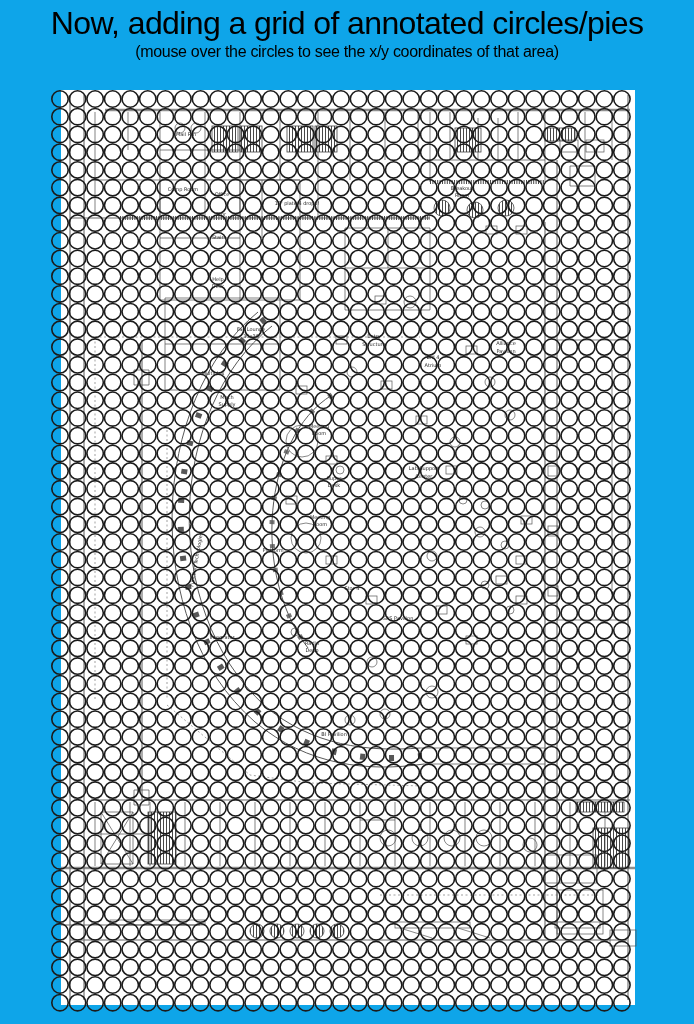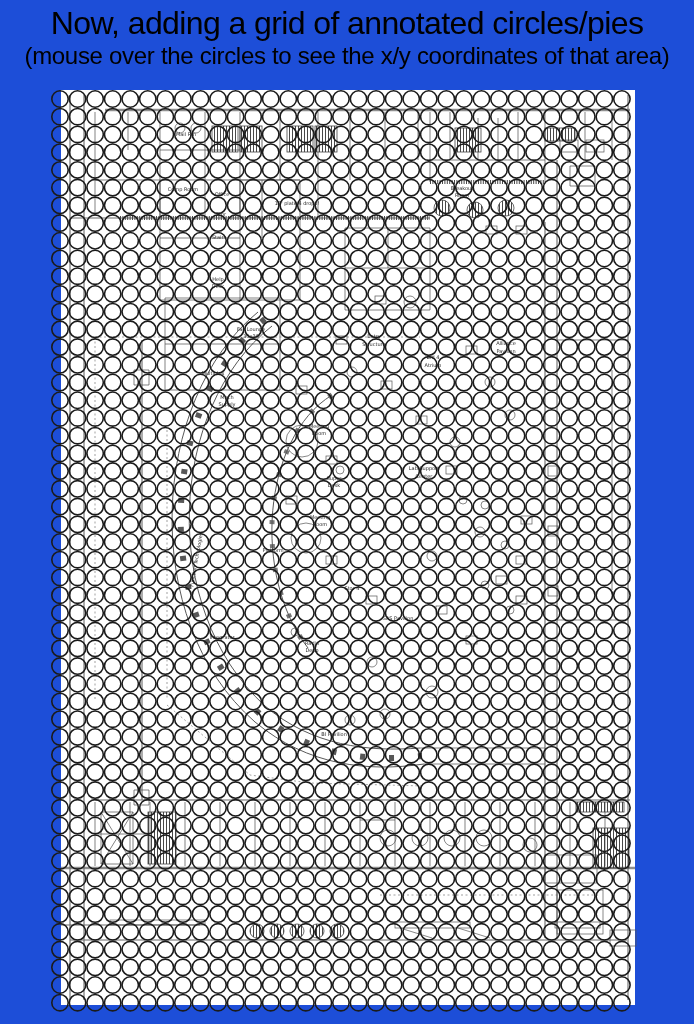--- a/index.html
+++ b/index.html
@@ -4,21 +4,21 @@
 <style>
   html,body{margin:0;padding:0;}
   body{width:694px;height:1024px;overflow:hidden;font-family:"Liberation Sans",sans-serif;}
   .page{position:relative;width:694px;height:1024px;background:#ffc0cb;}
   .page h1{
     margin:0;padding-top:5px;text-align:center;
     font-size:32px;font-weight:400;letter-spacing:-0.6px;color:#000;
     line-height:1.18;position:relative;z-index:2;
   }
   .subtitle{
-    text-align:center;font-size:24px;font-weight:400;color:#000;
+    text-align:center;font-size:16px;font-weight:400;color:#000;
     line-height:1.1;position:relative;z-index:2;letter-spacing:-0.3px;
   }
   #scene{position:absolute;left:0;top:0;z-index:1;}
   
   .gc{fill:none;stroke-width:1.6;cursor:pointer;}
   
   .plab{font-size:5px;fill:#2a2a2a;text-anchor:middle;font-family:"DejaVu Sans",sans-serif;}
   
   .thin{stroke:#4f4f4f;stroke-width:0.7;fill:none;}
   .med{stroke:#6b6b6b;stroke-width:1.1;fill:none;}
@@ -27,21 +27,21 @@
   .coldash{stroke:#3a3a3a;stroke-width:6;fill:none;stroke-dasharray:5 24;opacity:.85;}
   .coldash2{stroke:#555;stroke-width:5;fill:none;stroke-dasharray:4 20;opacity:.8;}
   .dots{stroke:#7a7a7a;stroke-width:0.7;fill:none;stroke-dasharray:2 2.5;}
   .strip{stroke:#474747;stroke-width:4;fill:none;stroke-dasharray:1 1.4;}
   .furn{stroke:#565656;stroke-width:0.7;fill:none;}
   .hfix{stroke:#444;stroke-width:0.8;}
 </style>
 </head>
 <body>
 
-<div class="page" style="background: #1d4ed8;">
+<div class="page" style="background: #0ea5e9;">
   <h1>Now, adding a grid of annotated circles/pies</h1>
   <div class="subtitle">(mouse over the circles to see the x/y coordinates of that area)</div>
 
   <svg id="scene" width="694" height="1024" viewBox="0 0 694 1024" xmlns="http://www.w3.org/2000/svg">
     <defs>
       <pattern id="vh" width="3" height="4" patternUnits="userSpaceOnUse">
         <path d="M1.5 0 V4" stroke="#333" stroke-width="0.9"></path>
       </pattern>
     </defs>
 

